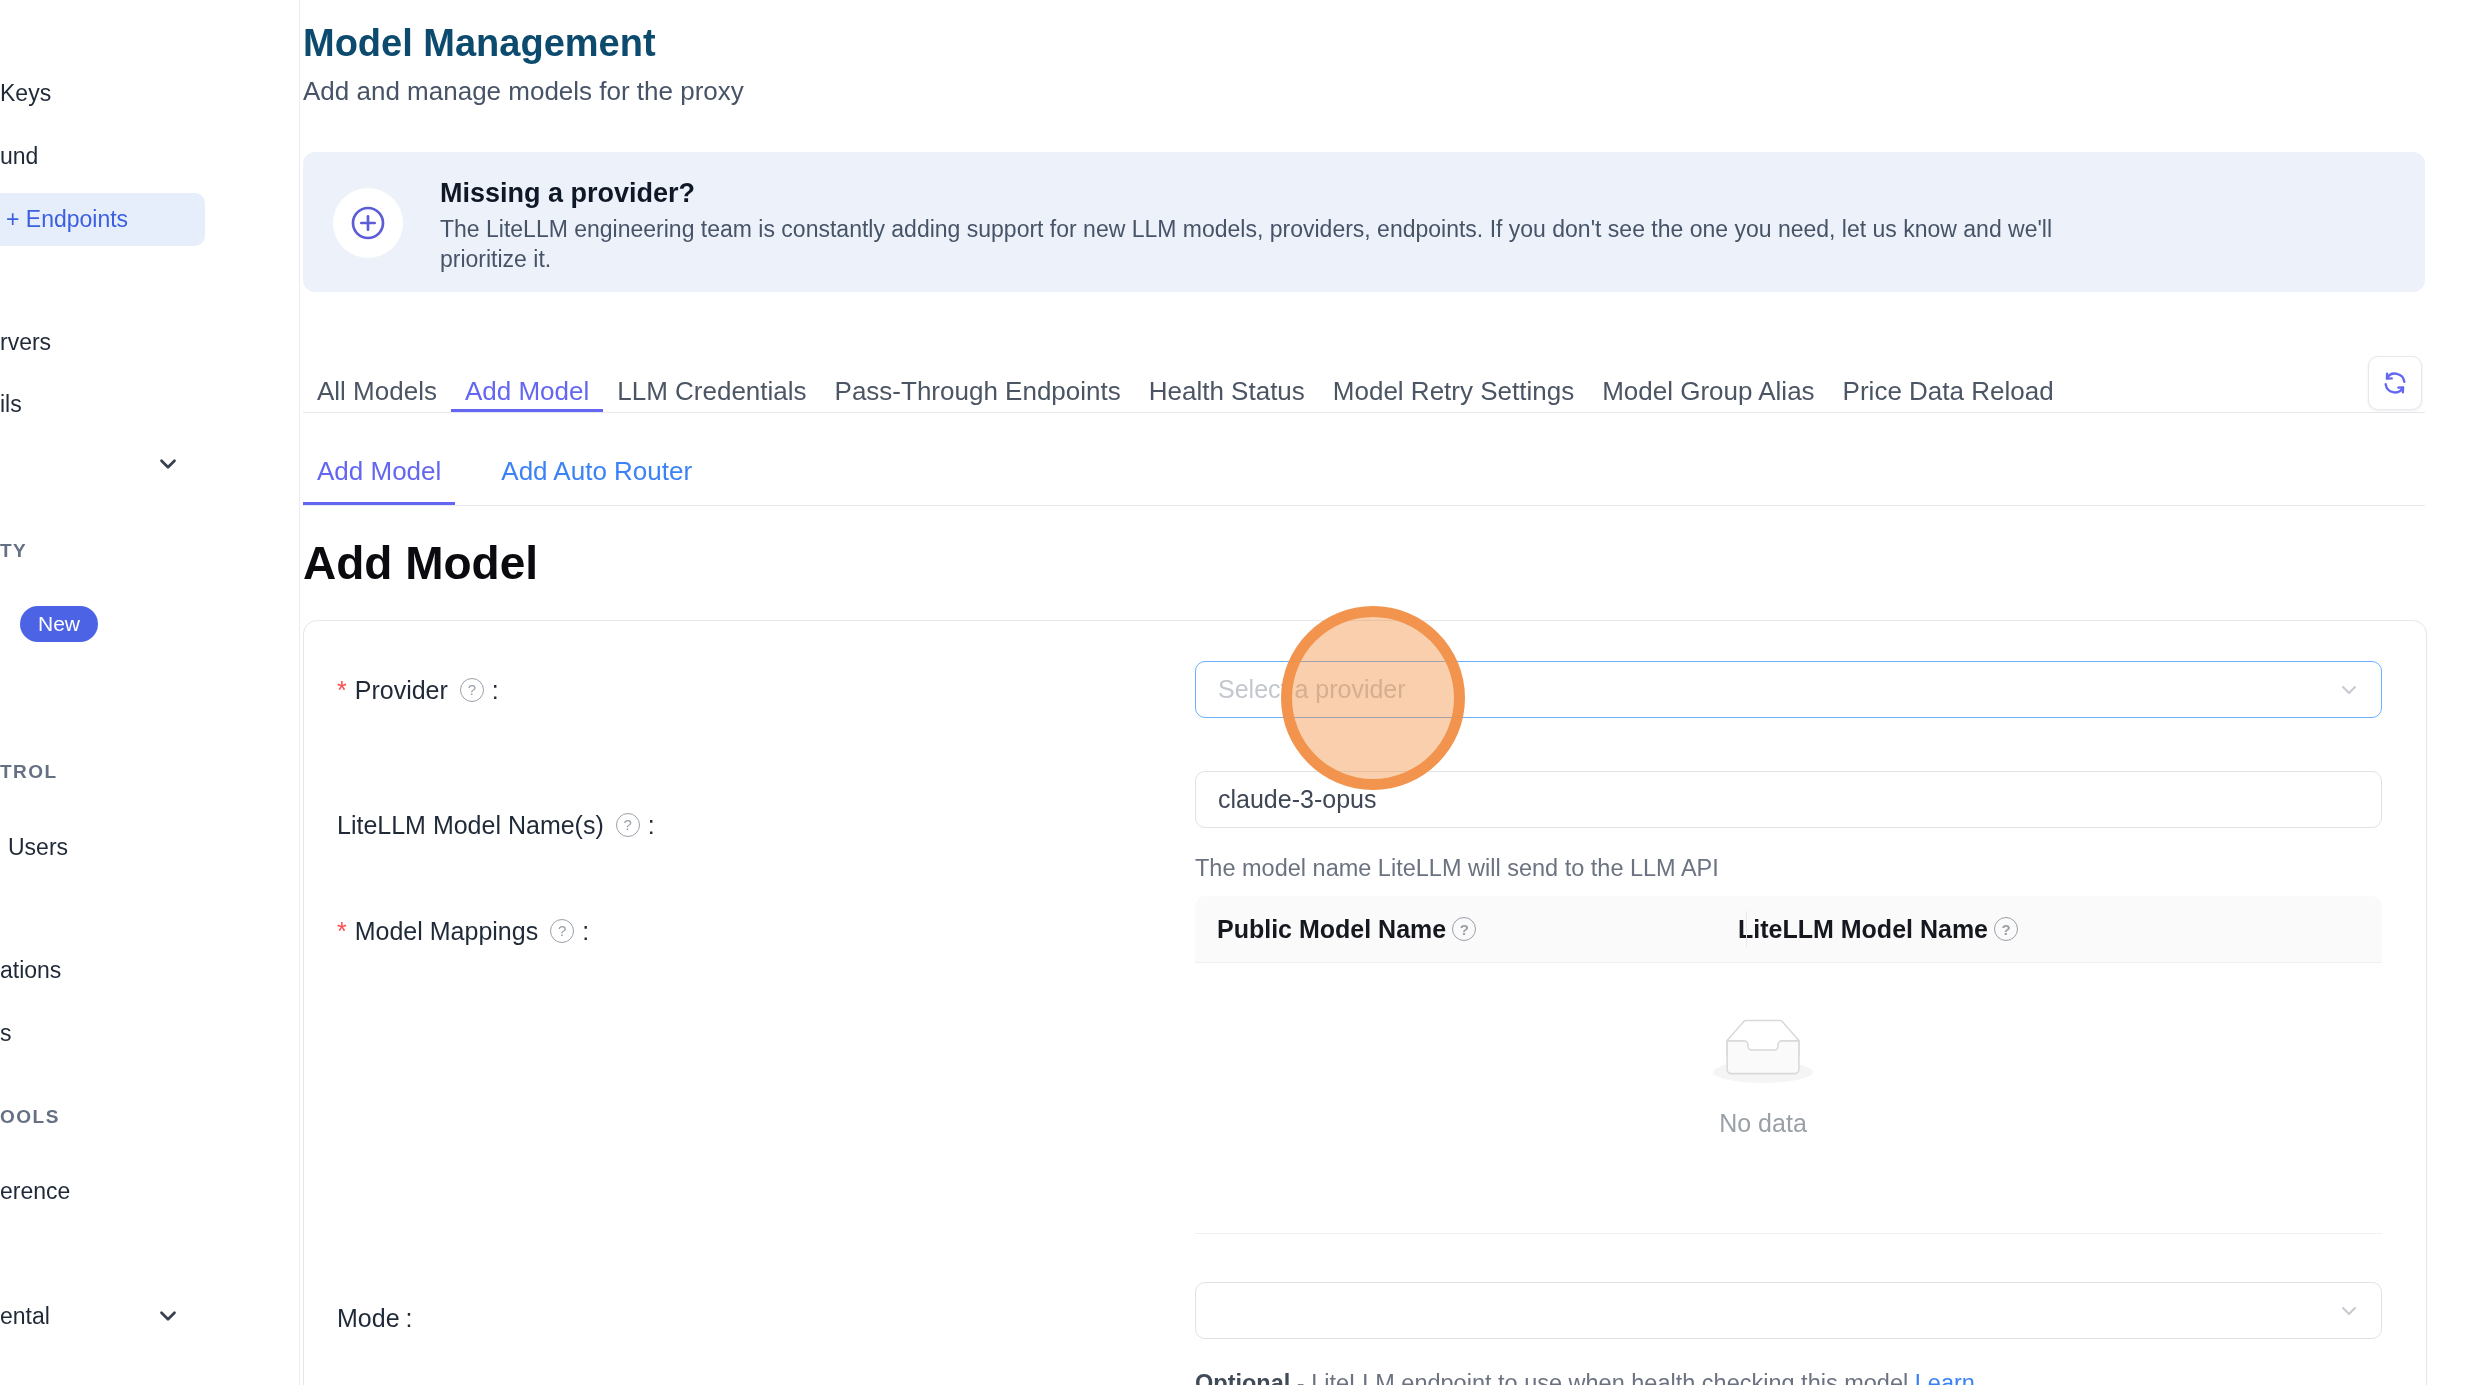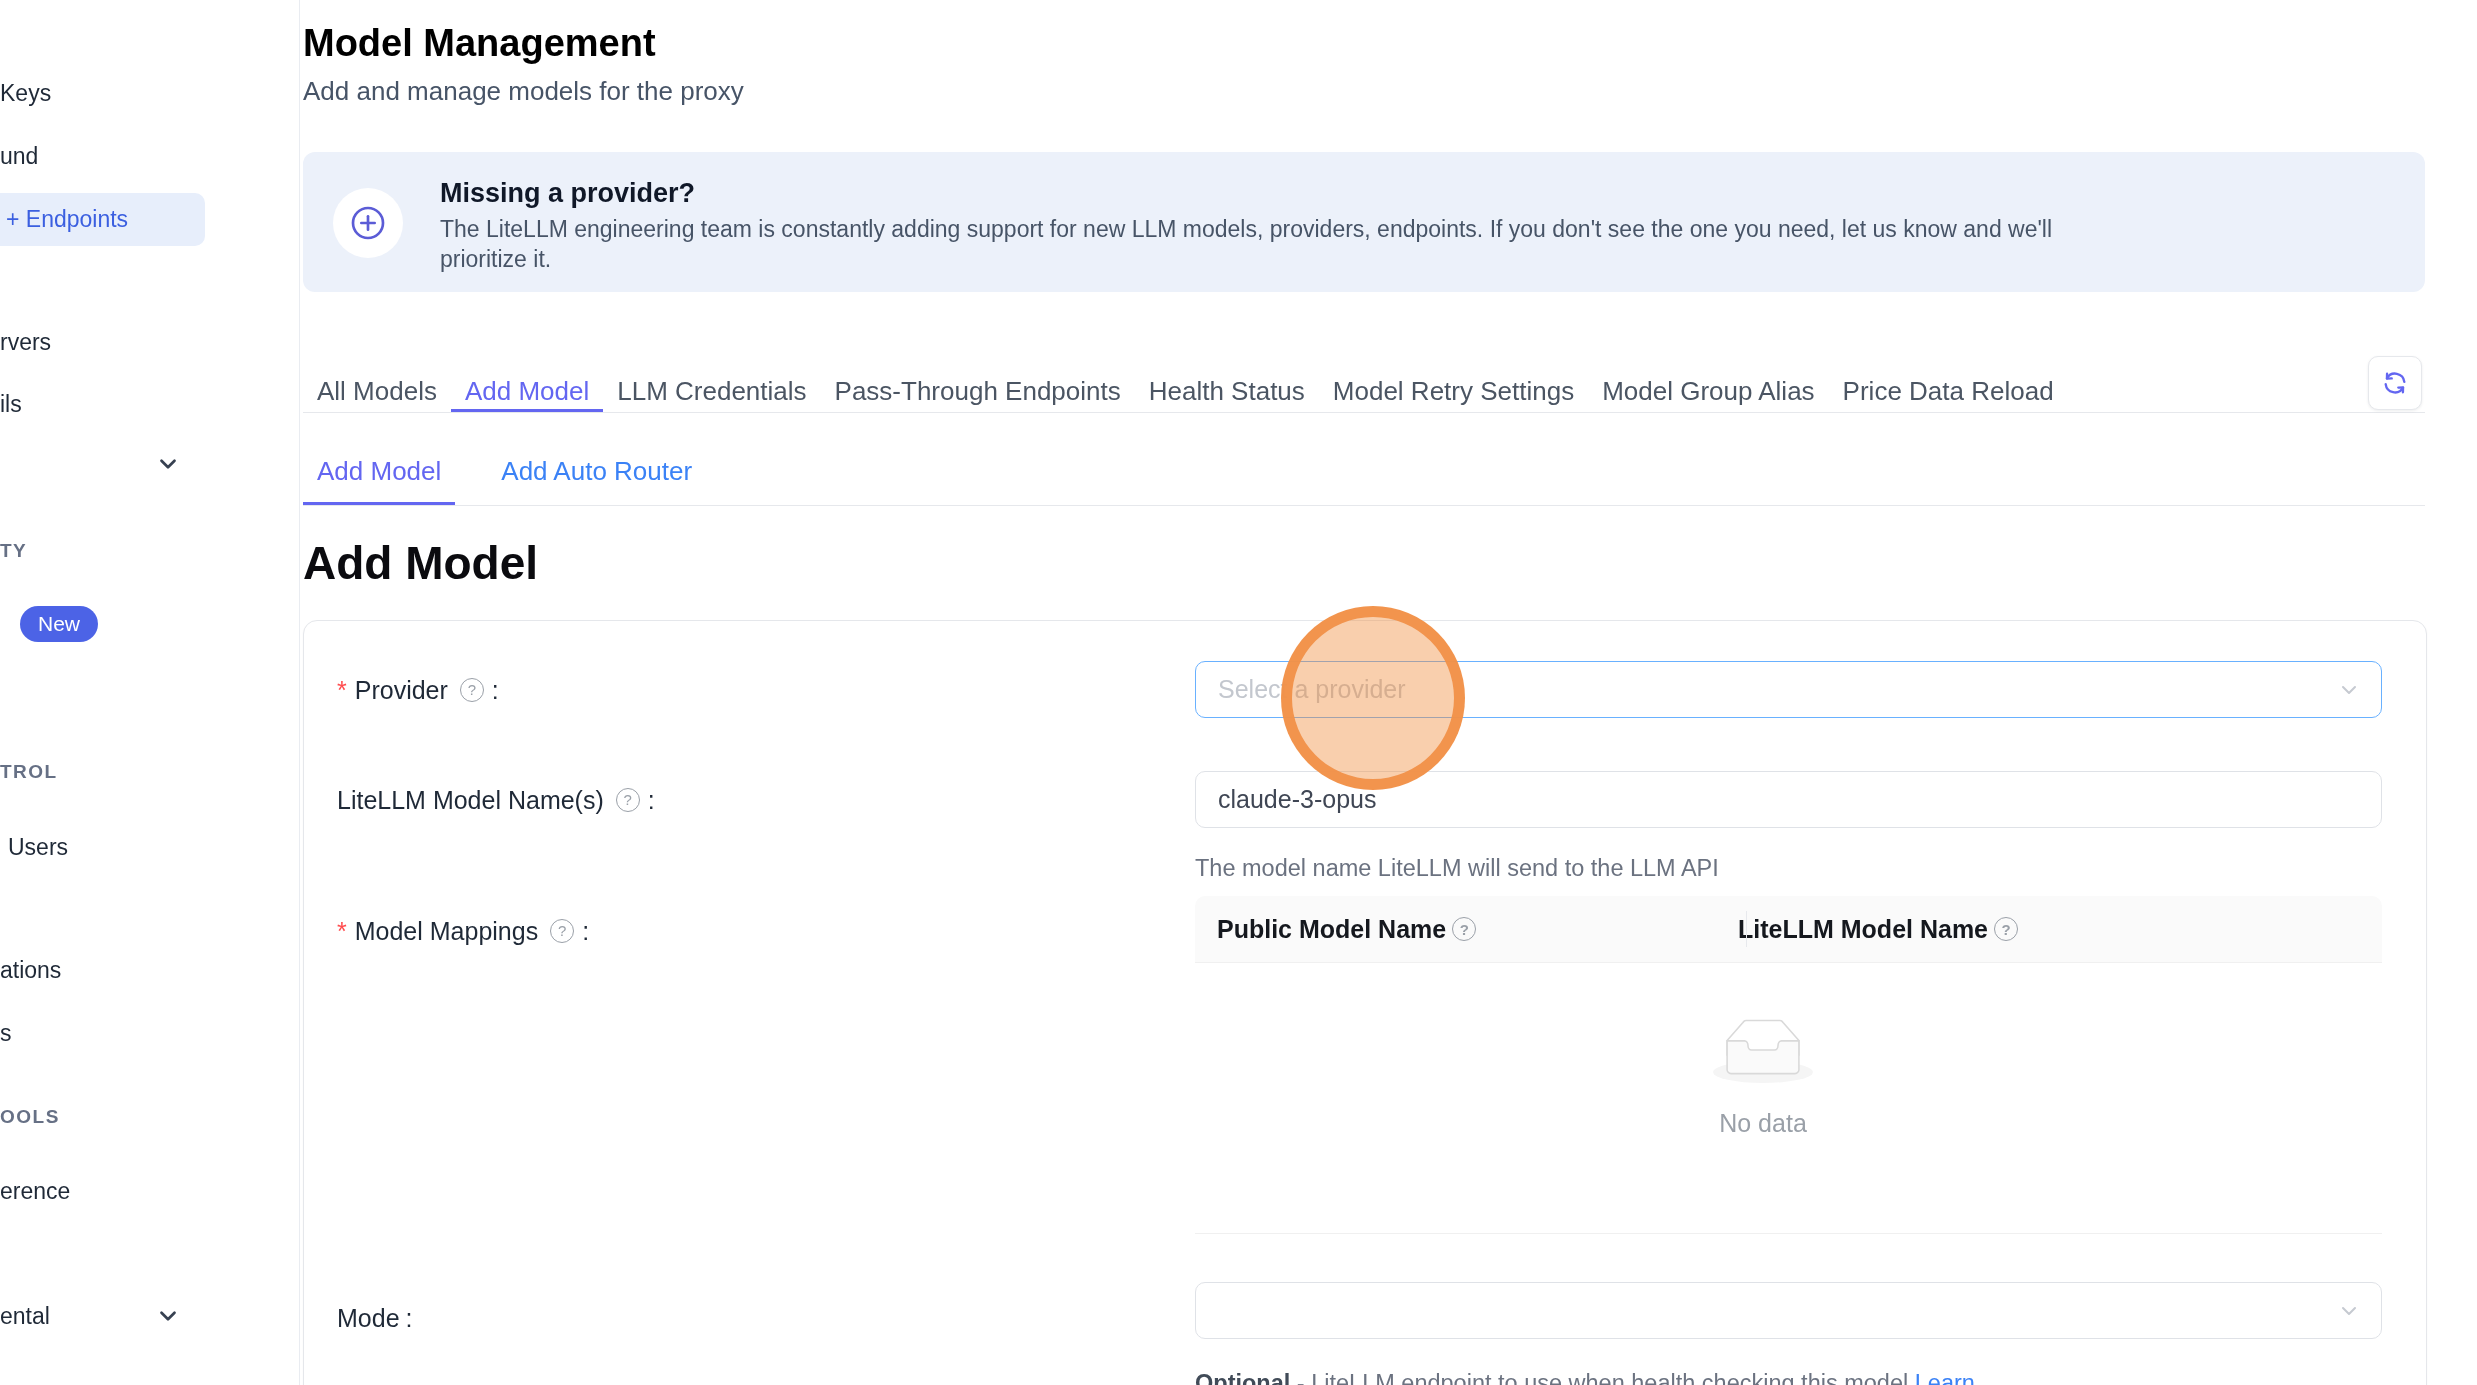--- a/index.html
+++ b/index.html
@@ -8,21 +8,21 @@
   
   #sidebar{position:absolute;left:0;top:0;width:299px;height:1385px;background:#fff;border-right:1px solid #e9ecf1;}
   .sb-item{position:absolute;font-size:23px;color:#1f2937;white-space:nowrap;line-height:36px;}
   .sb-sec{position:absolute;font-size:19px;color:#667085;font-weight:600;letter-spacing:1.5px;line-height:28px;white-space:nowrap;}
   .sb-active-bg{position:absolute;left:-12px;top:193px;width:217px;height:53px;background:#e7eefb;border-radius:10px;}
   .sb-active{color:#3b5fe0;}
   .badge{position:absolute;background:#4c63e6;color:#fff;font-size:21px;line-height:36px;
          padding:0 18px;border-radius:19px;}
   .chev{position:absolute;width:26px;height:26px;}
   
-  .page-title{position:absolute;left:303px;top:22px;font-size:38px;font-weight:700;color:#000000;}
+  .page-title{position:absolute;left:303px;top:22px;font-size:38px;font-weight:700;color:#0c4a6e;}
   .page-sub{position:absolute;left:303px;top:76px;font-size:26px;color:#475467;}
   
   #banner{position:absolute;left:303px;top:152px;width:2122px;height:140px;background:#ecf1fa;border-radius:12px;}
   .banner-icon-wrap{position:absolute;left:30px;top:36px;width:70px;height:70px;border-radius:50%;background:#fff;
                     display:flex;align-items:center;justify-content:center;}
   .banner-title{position:absolute;left:137px;top:26px;font-size:27px;font-weight:700;color:#101828;}
   .banner-desc{position:absolute;left:137px;top:62px;width:1620px;font-size:23px;line-height:30px;color:#475467;}
   .banner-btn{position:absolute;left:1754px;top:36px;width:305px;height:64px;background:#6466e9;border-radius:10px;
               display:flex;align-items:center;justify-content:center;gap:14px;color:#fff;font-size:25px;font-weight:600;
               box-shadow:0 1px 2px rgba(16,24,40,.1);cursor:pointer;}
@@ -157,21 +157,21 @@
     <span class="qicon">?</span>
     <span>:</span>
   </div>
   <div class="ctrl focus" style="top:661px;">
     <span class="ph">Select a provider</span>
     <svg class="arrow" viewBox="0 0 24 24" width="24" height="24" fill="none" stroke="#c6cad1" stroke-width="2" stroke-linecap="round" stroke-linejoin="round">
         <polyline points="6 9 12 15 18 9"></polyline>
       </svg>
   </div>
 
-  <div class="flabel" style="top:782px;">
+  <div class="flabel" style="top:807px;">
     <span>LiteLLM Model Name(s)</span>
     <span class="qicon">?</span>
     <span>:</span>
   </div>
   <div class="ctrl" style="top:771px;">
     <span>claude-3-opus</span>
   </div>
   <div class="help" style="top:845px;">The model name LiteLLM will send to the LLM API</div>
 
   <div class="flabel" style="top:913px;">

